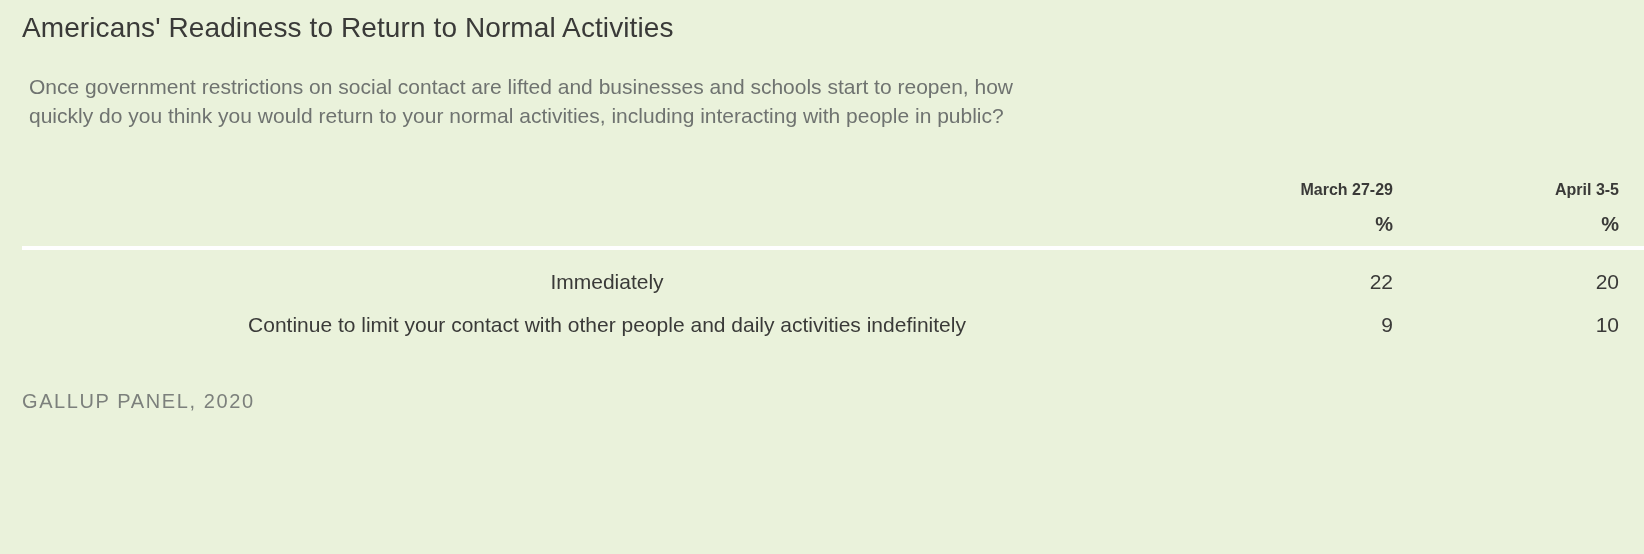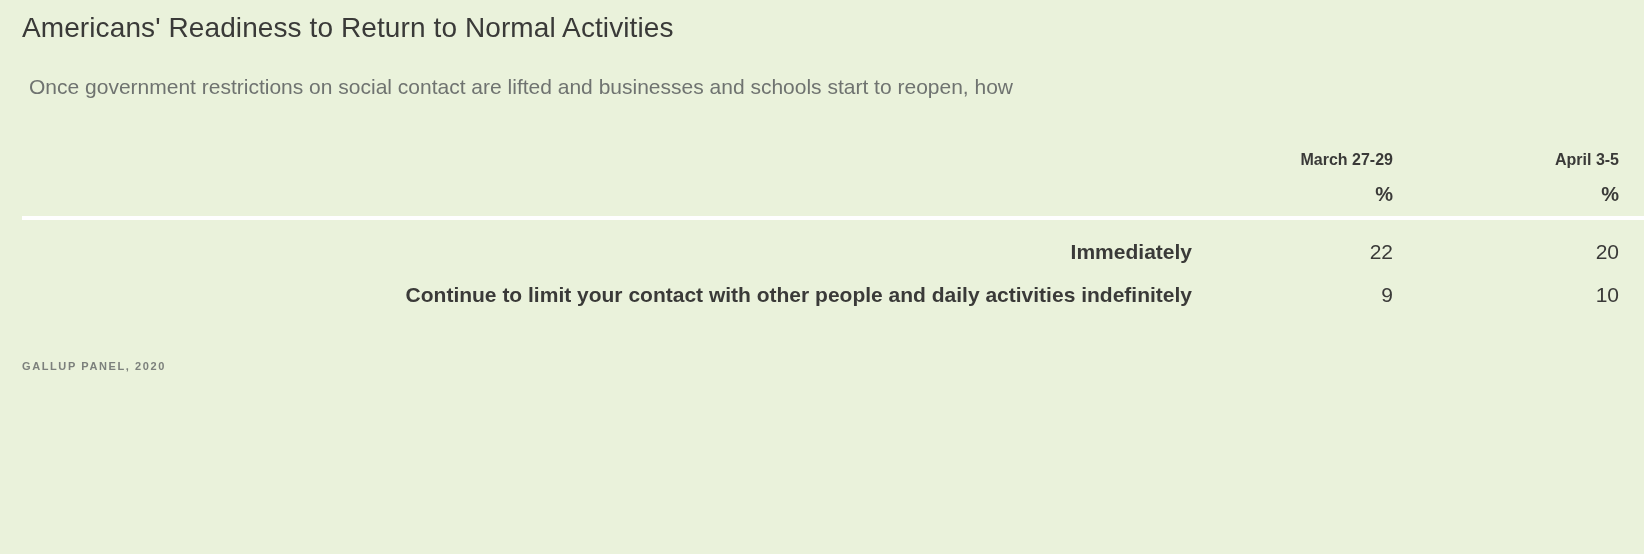--- a/index.html
+++ b/index.html
@@ -81,57 +81,58 @@
     padding: 0;
     height: 4px;
   }
   .rule {
     height: 4px;
     background: #ffffff;
     width: 100%;
   }
   td.row-label {
     font-size: 21px;
-    font-weight: 700;
+    font-weight: 400;
     color: #3a3a38;
-    text-align: right;
+    text-align: center;
     padding: 0;
     height: 42px;
     vertical-align: middle;
     white-space: nowrap;
   }
   td.row-value {
     font-size: 21px;
     font-weight: 400;
     color: #3a3a38;
     text-align: right;
     padding: 0 25px 0 0;
     height: 42px;
     vertical-align: middle;
   }
   tr.first-data td { padding-top: 10px; height: 44px; }
   .source {
-    font-size: 11px;
-    font-weight: 700;
+    font-size: 20px;
+    font-weight: 400;
     color: #7c807c;
     letter-spacing: 1.6px;
     padding-top: 44px;
     margin: 0;
   }
 </style>
 </head>
 <body>
 
 <div class="chart-card">
   <div class="inner">
 
     <h1 class="title">Americans' Readiness to Return to Normal Activities</h1>
 
     <p class="subtitle">
       <span class="line">Once government restrictions on social contact are lifted and businesses and schools start to reopen, how</span>
+      <span class="line">quickly do you think you would return to your normal activities, including interacting with people in public?</span>
     </p>
 
     <table class="data-table">
       <colgroup>
         <col class="c-label">
         <col class="c-v1">
         <col class="c-v2">
       </colgroup>
       <thead>
         <tr>

